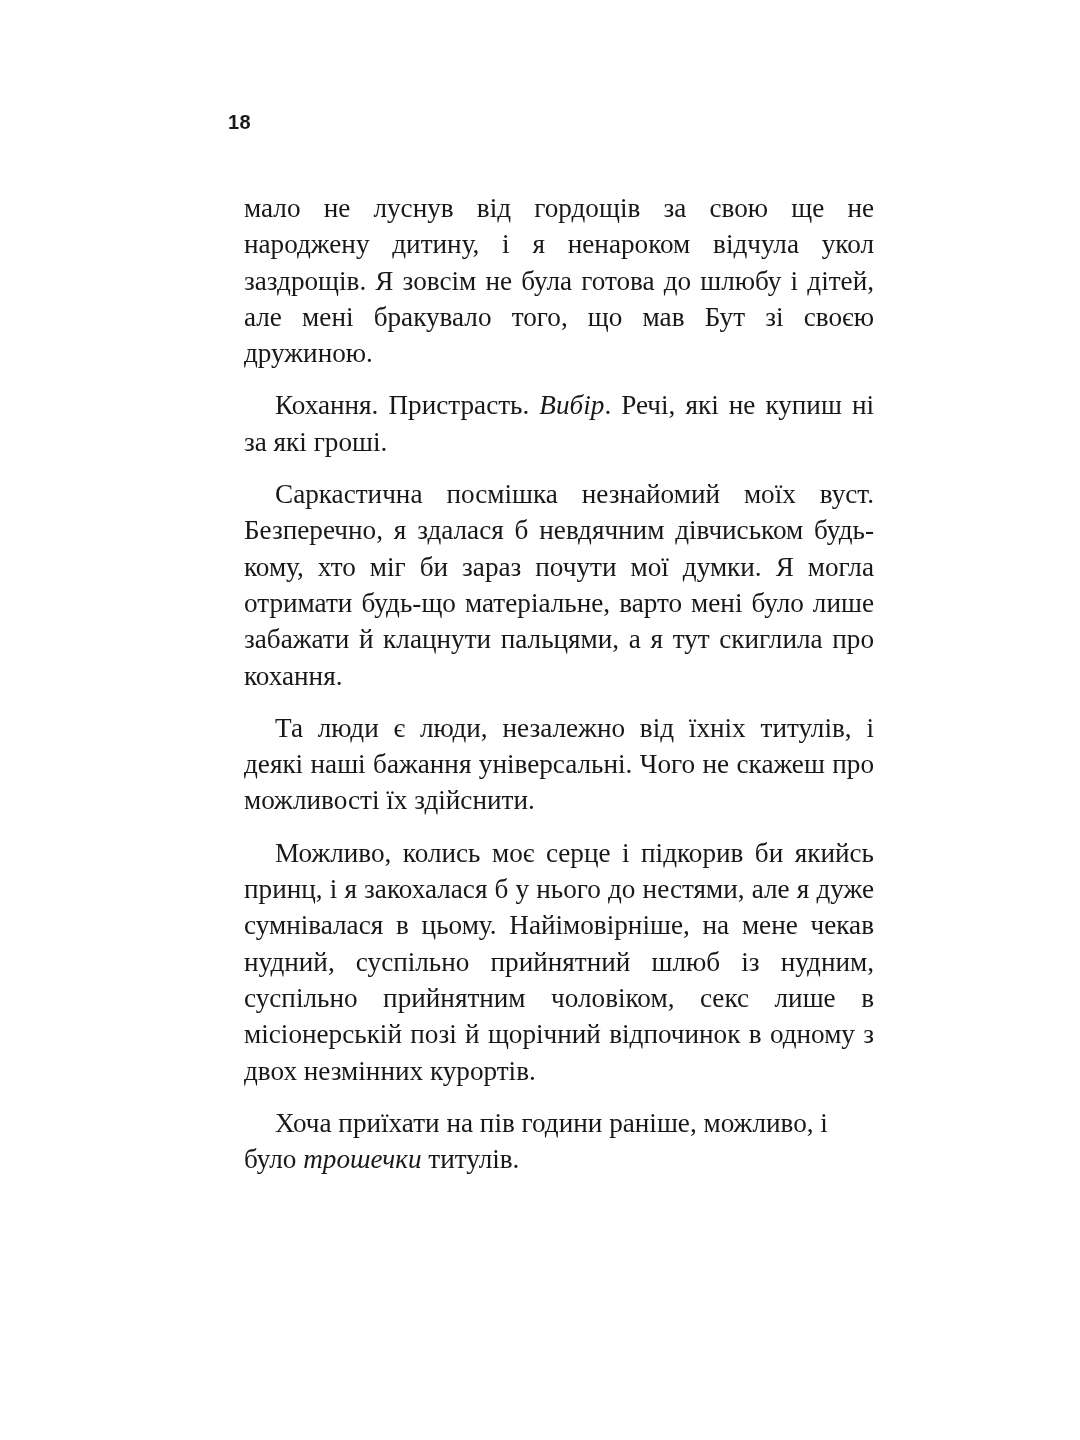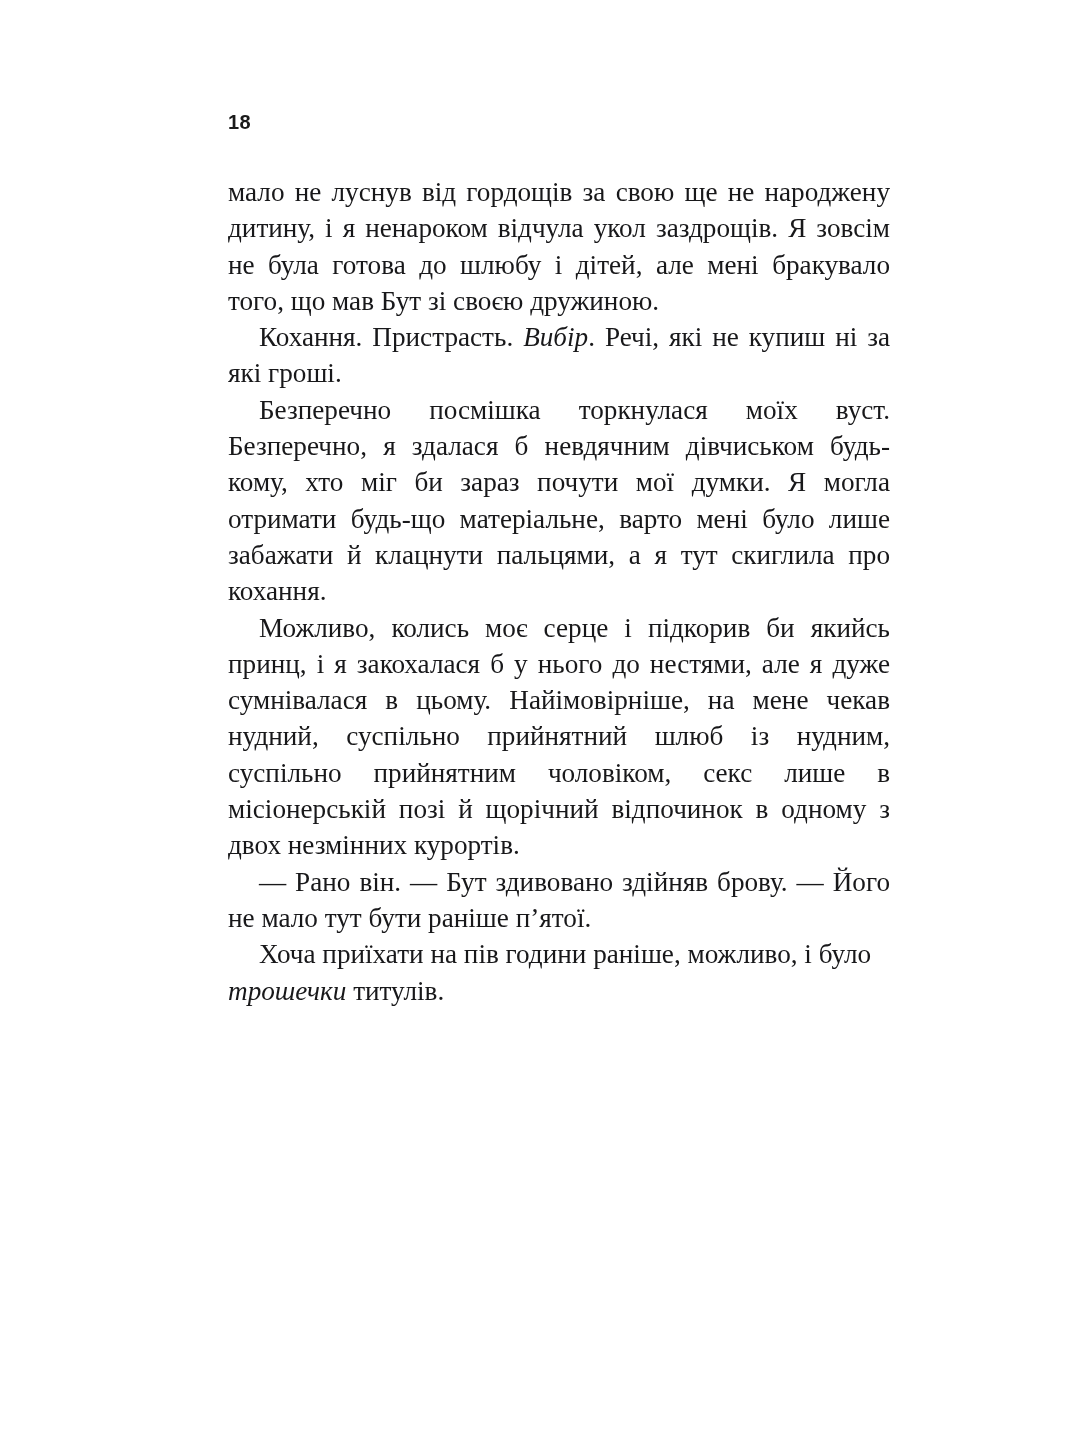--- a/index.html
+++ b/index.html
@@ -34,21 +34,21 @@
     font-family: "Liberation Serif", serif;
     font-size: 27.2px;
     line-height: 36.3px;
     color: #18181a;
     text-align: justify;
     text-justify: inter-word;
     -webkit-hyphens: manual;
     hyphens: manual;
   }
   .textblock p {
-    margin: 0;
+    margin: 16px;
     text-indent: 31px;
   }
   .textblock p.noindent {
     text-indent: 0;
   }
   .textblock p:last-child {
     text-align: left;
   }
   .textblock i, .textblock em {
     font-style: italic;
@@ -57,19 +57,19 @@
 </head>
 <body>
 
 <div class="page">
 
   <div class="folio">18</div>
 
   <div class="textblock">
       <p class="noindent"><span>мало не луснув від гордощів за свою ще не народжену дитину, і я ненароком відчула укол заздрощів. Я зовсім не була готова до шлюбу і дітей, але мені бракувало того, що мав Бут зі своєю дружиною.</span></p>
       <p><span>Кохання. Пристрасть. </span><i>Вибір</i><span>. Речі, які не купиш ні за які гроші.</span></p>
-      <p><span>Безперечно посмішка торкнулася моїх вуст. Безперечно, я здалася б невдячним дівчиськом будь-кому, хто міг би зараз почути мої думки. Я могла отримати будь-що матеріальне, варто мені було лише забажати й клацнути пальцями, а я тут скиглила про кохання.</span></p>
+      <p><span>Саркастична посмішка незнайомий моїх вуст. Безперечно, я здалася б невдячним дівчиськом будь-кому, хто міг би зараз почути мої думки. Я могла отримати будь-що матеріальне, варто мені було лише забажати й клацнути пальцями, а я тут скиглила про кохання.</span></p>
+      <p><span>Та люди є люди, незалежно від їхніх титулів, і деякі наші бажання універсальні. Чого не скажеш про можливості їх здійснити.</span></p>
       <p><span>Можливо, колись моє серце і підкорив би якийсь принц, і я закохалася б у нього до нестями, але я дуже сумнівалася в цьому. Найімовірніше, на мене чекав нудний, суспільно прийнятний шлюб із нудним, суспільно прийнятним чоловіком, секс лише в місіонерській позі й щорічний відпочинок в одному з двох незмінних курортів.</span></p>
-      <p><span>— Рано він. — Бут здивовано здійняв брову. — Його не мало тут бути раніше п’ятої.</span></p>
       <p><span>Хоча приїхати на пів години раніше, можливо, і було </span><i>трошечки</i><span> титулів.</span></p>
     </div>
 
 </div>
 
 </body></html>

